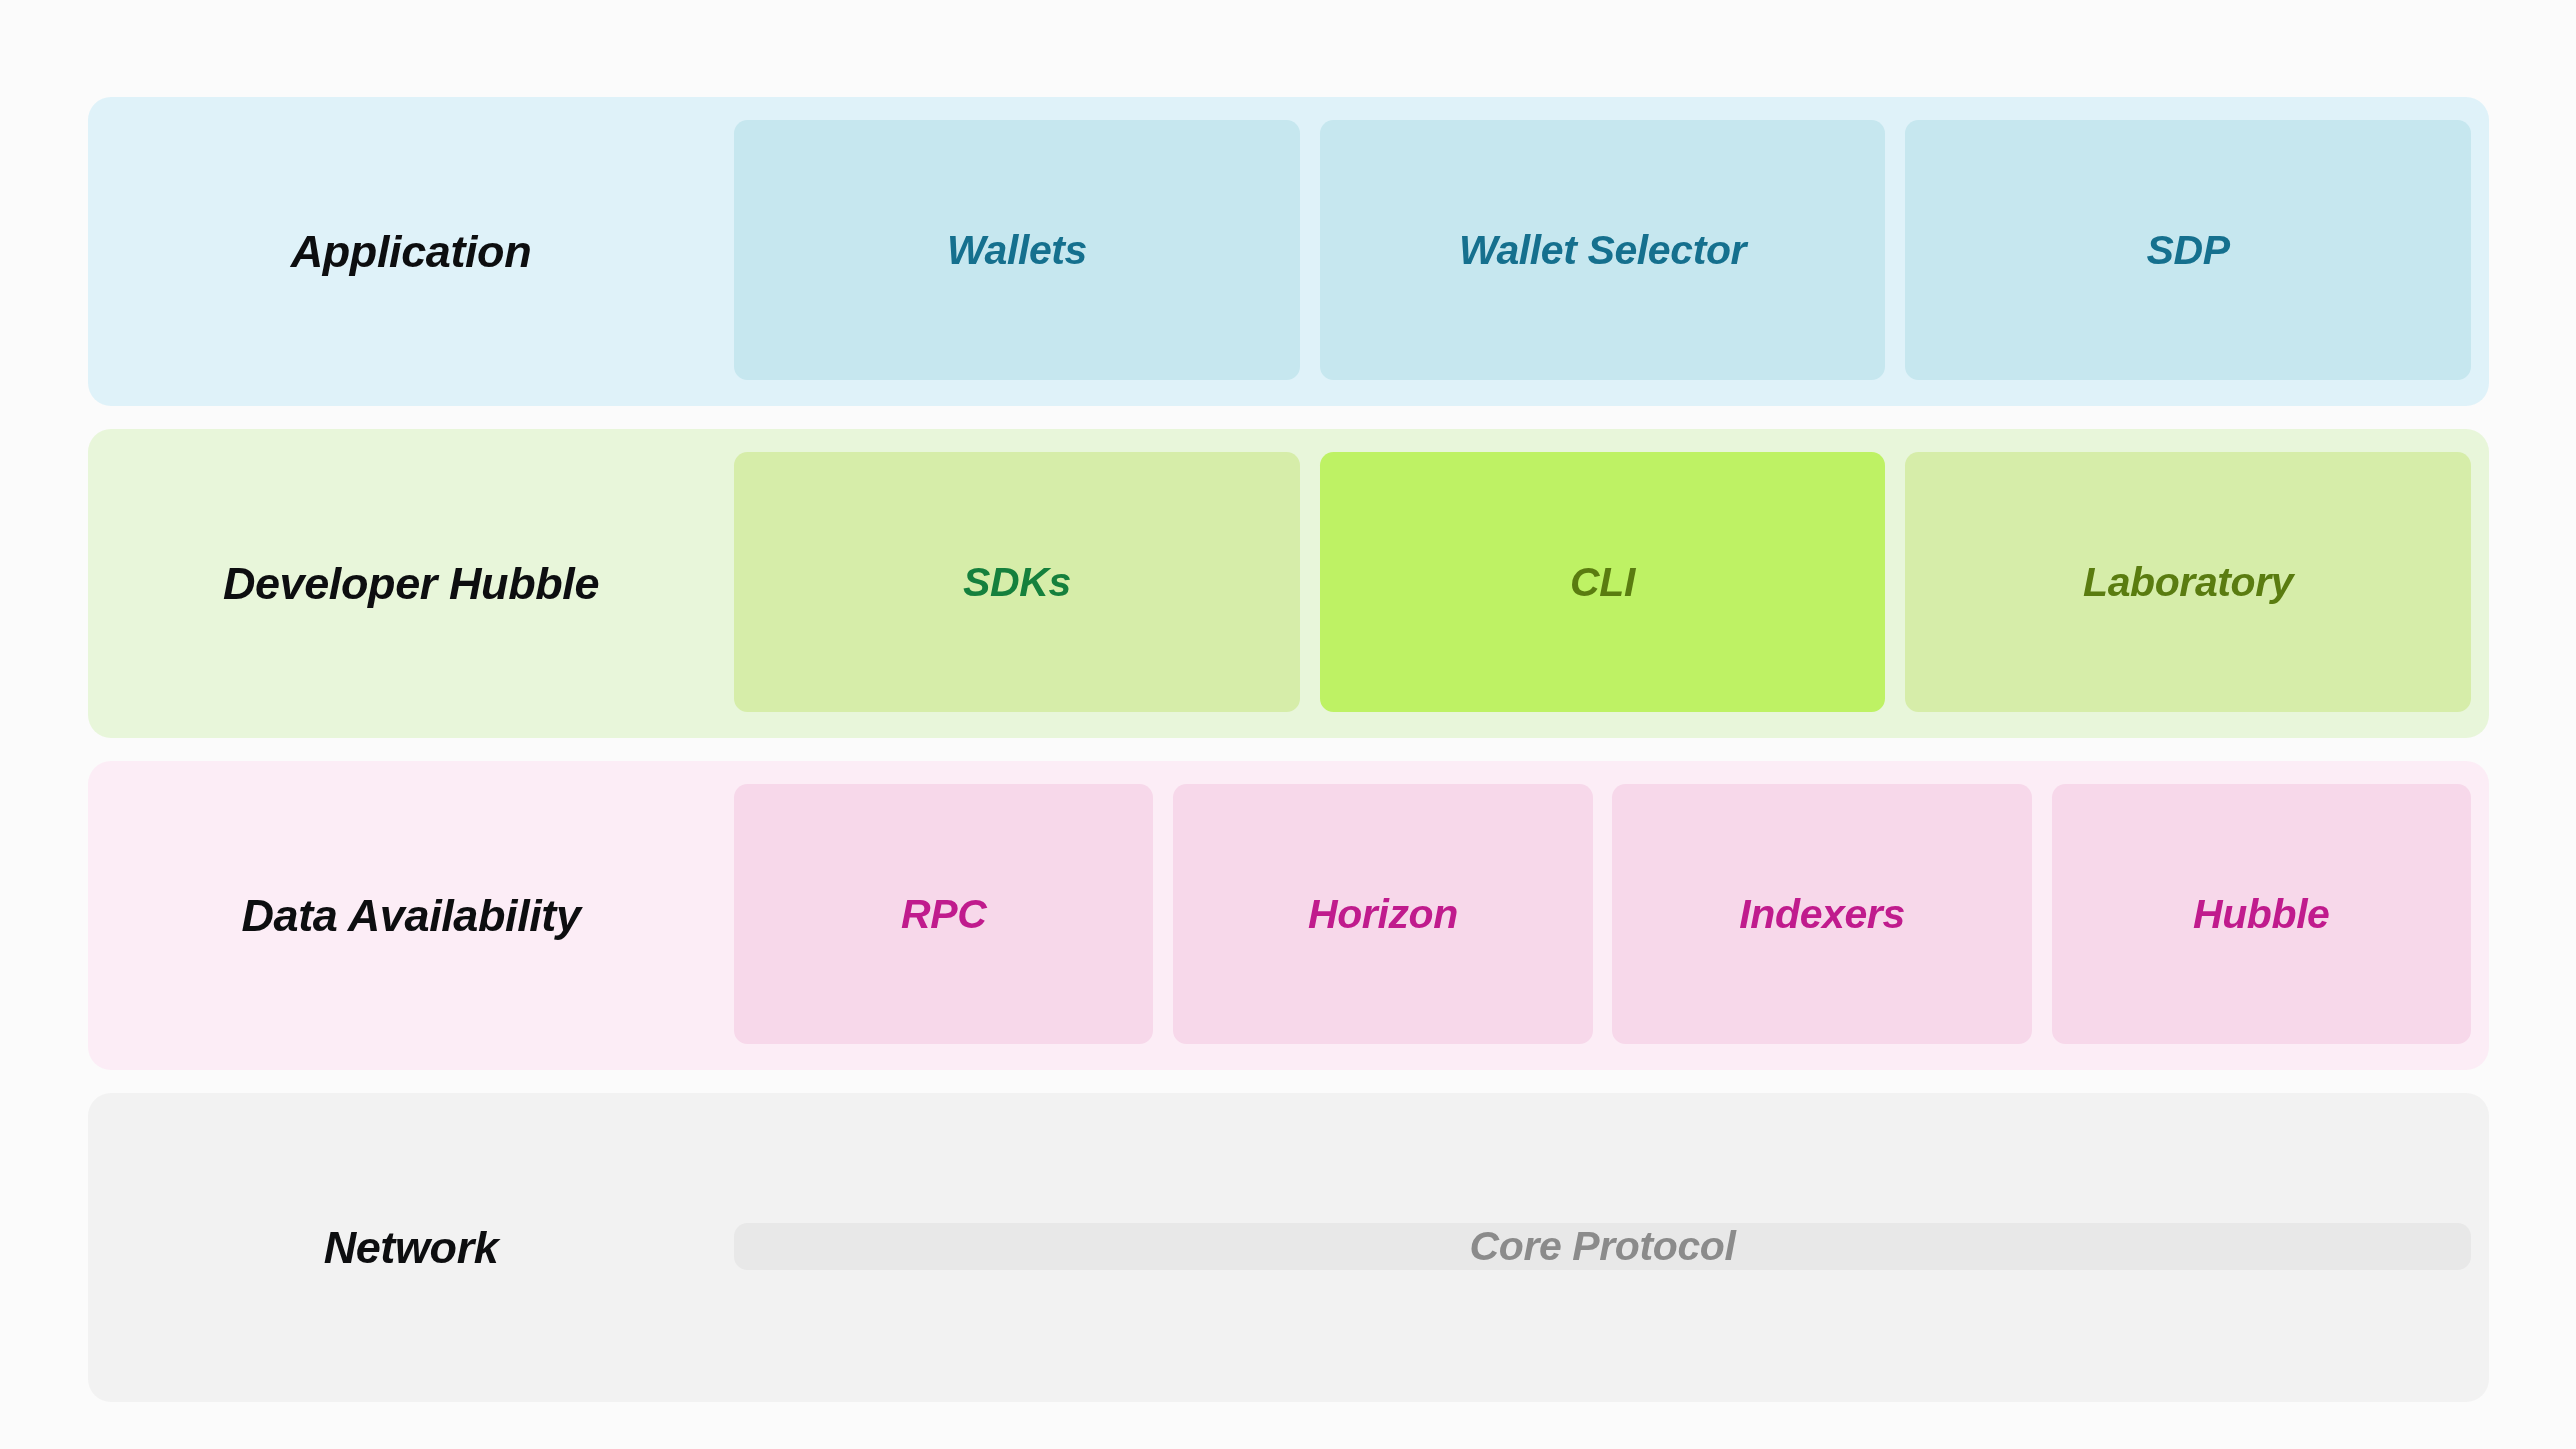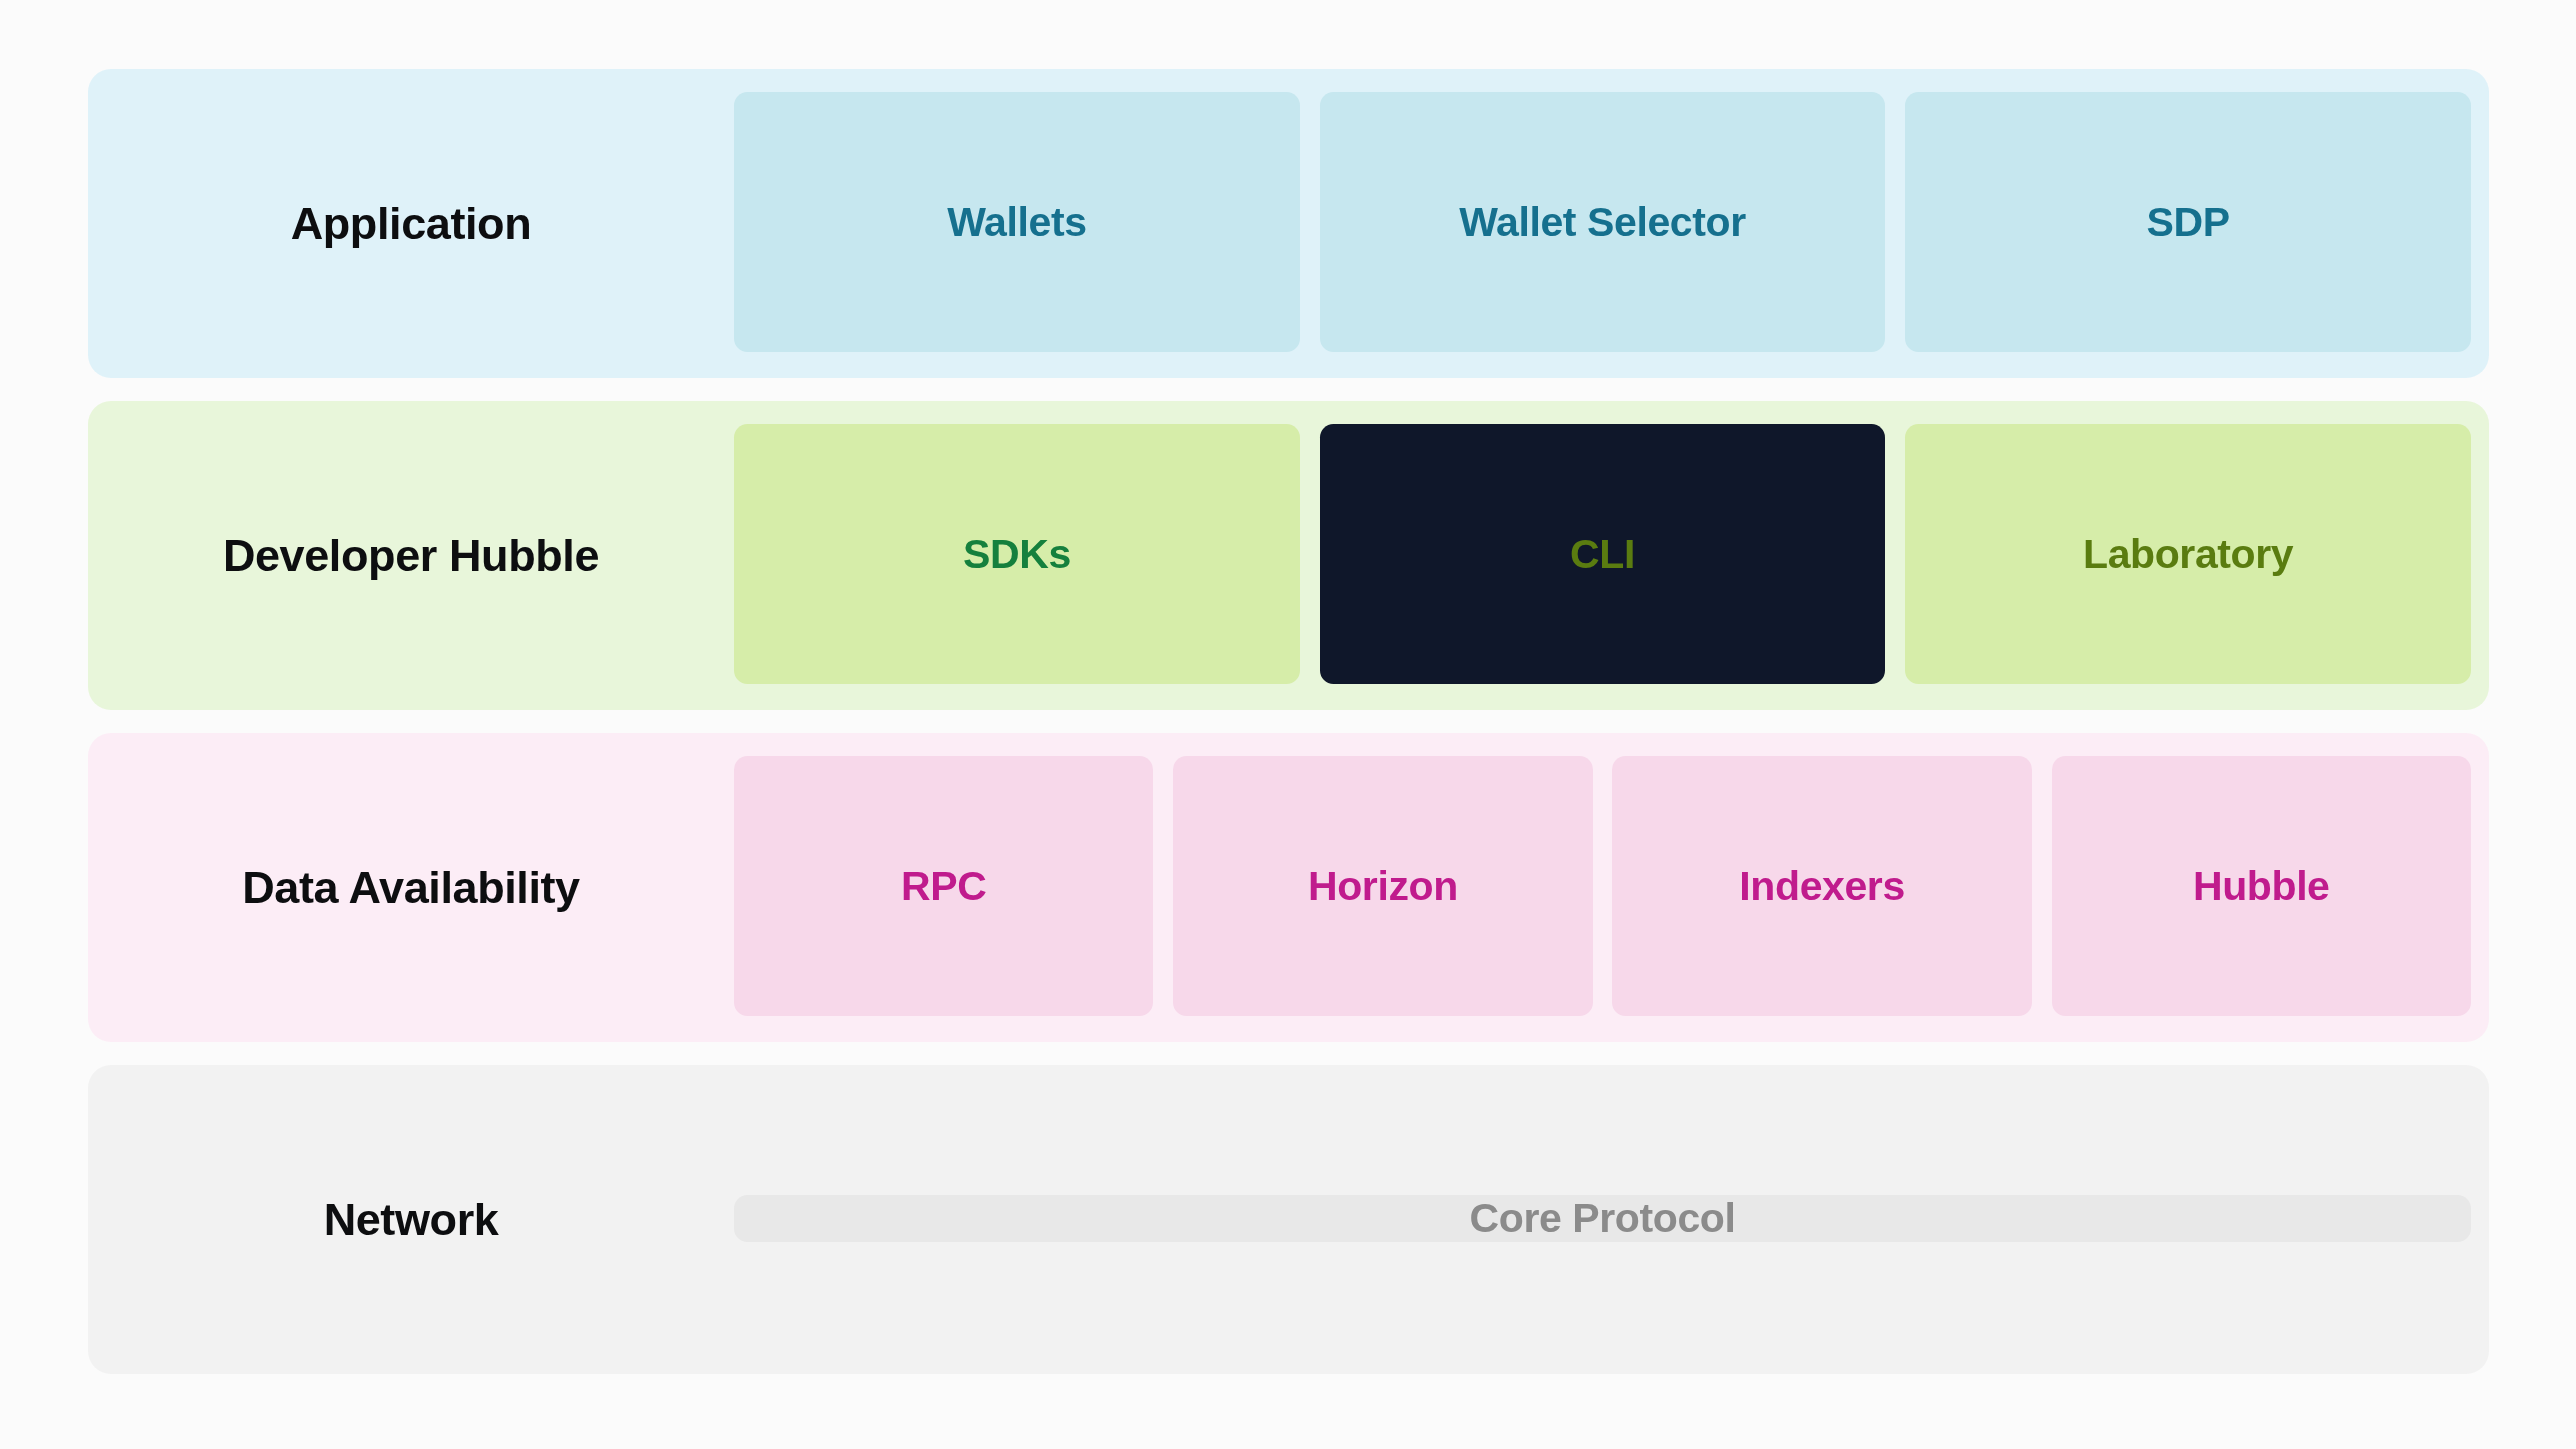--- a/index.html
+++ b/index.html
@@ -9,22 +9,23 @@
   body {
     width: 2576px;
     height: 1449px;
     background: #fbfbfb;
     font-family: "Liberation Sans", sans-serif;
     overflow: hidden;
   }
   .diagram {
     position: absolute;
     left: 88px;
-    top: 69px;
+    top: 97px;
     width: 2401px;
+    font-style: italic;
   }
   .band {
     height: 309px;
     border-radius: 23px;
     margin-bottom: 23px;
     display: flex;
     align-items: stretch;
   }
   .band-label {
     width: 646px;
@@ -65,21 +66,21 @@
       <div class="chip" style="background: rgb(198, 231, 239); color: rgb(21, 112, 142);">Wallets</div>
       <div class="chip" style="background: rgb(198, 231, 239); color: rgb(21, 112, 142);">Wallet Selector</div>
       <div class="chip" style="background: rgb(198, 231, 239); color: rgb(21, 112, 142);">SDP</div>
     </div>
   </section>
 
   <section class="band" style="background: rgb(232, 246, 218);">
     <div class="band-label" style="color: rgb(13, 14, 16);">Developer Hubble</div>
     <div class="chips">
       <div class="chip" style="background: rgb(214, 237, 169); color: #15803d;">SDKs</div>
-      <div class="chip" style="background: #0f172a; color: rgb(90, 124, 16);">CLI</div>
+      <div class="chip" style="background: #bef264; color: rgb(90, 124, 16);">CLI</div>
       <div class="chip" style="background: rgb(214, 237, 169); color: rgb(90, 124, 16);">Laboratory</div>
     </div>
   </section>
 
   <section class="band" style="background: rgb(252, 237, 246);">
     <div class="band-label" style="color: rgb(13, 14, 16);">Data Availability</div>
     <div class="chips">
       <div class="chip" style="background: rgb(247, 216, 234); color: rgb(192, 27, 141);">RPC</div>
       <div class="chip" style="background: rgb(247, 216, 234); color: rgb(192, 27, 141);">Horizon</div>
       <div class="chip" style="background: rgb(247, 216, 234); color: rgb(192, 27, 141);">Indexers</div>

